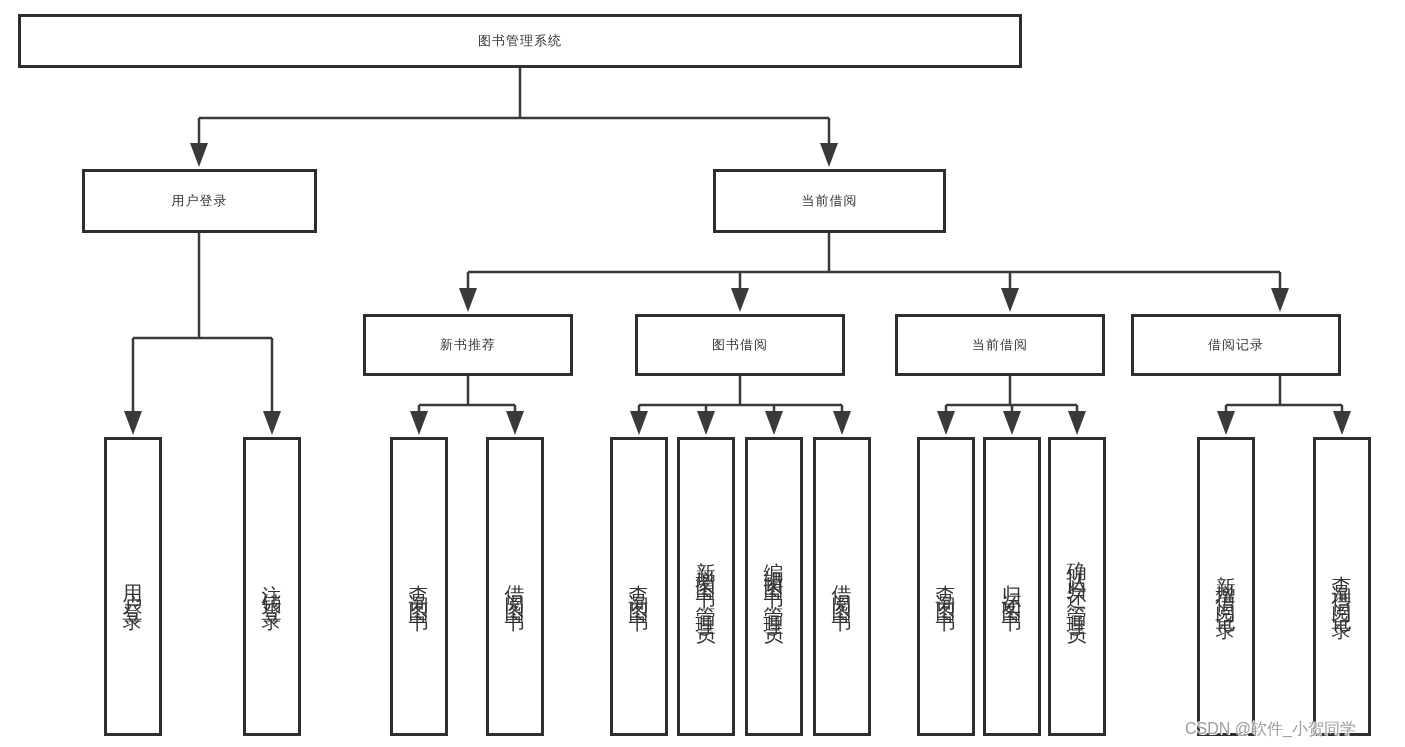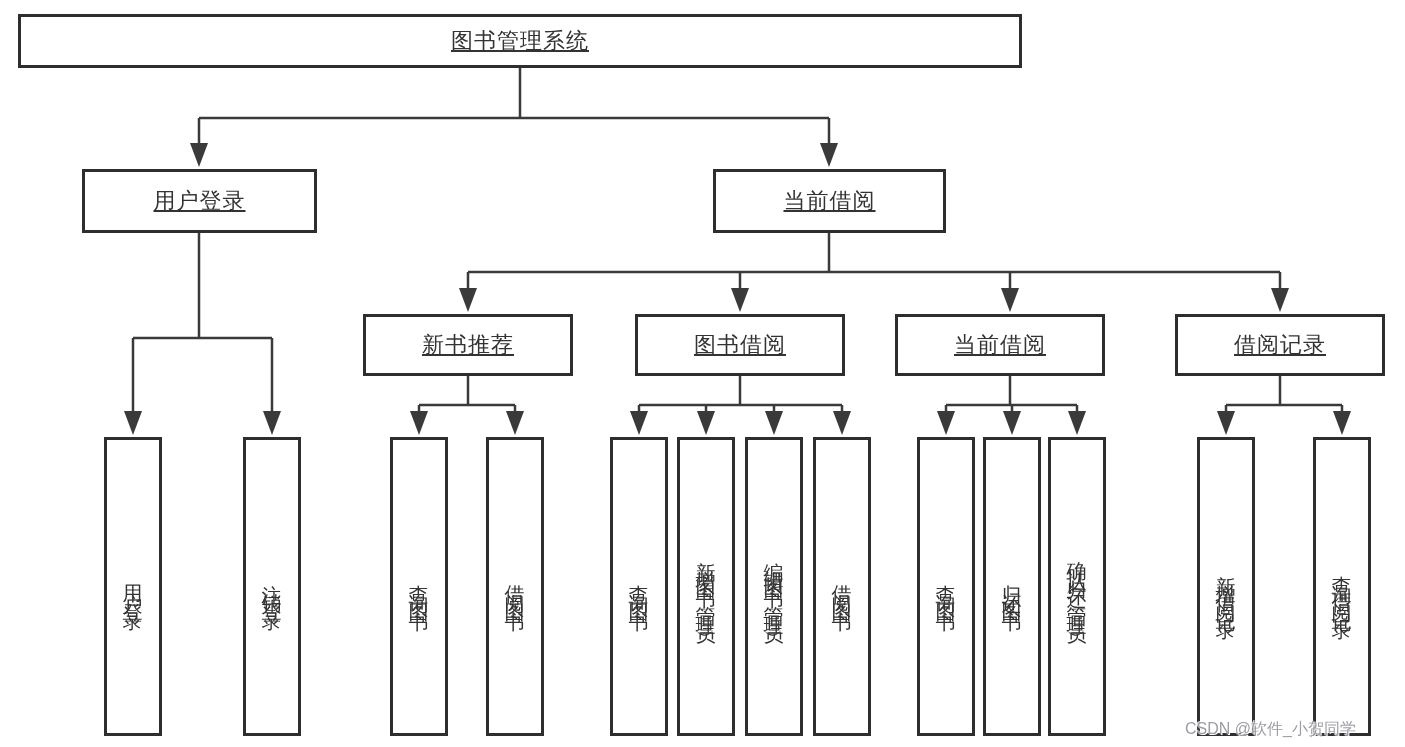--- a/index.html
+++ b/index.html
@@ -12,21 +12,21 @@
   }
   .wires{position:absolute; left:0; top:0; z-index:0; pointer-events:none;}
   .wires path{stroke:var(--line); stroke-width:2.5; fill:none;}
   .wires polygon{fill:var(--line); stroke:none;}
   .box{
     position:absolute; box-sizing:border-box; background:#fff;
     border:3px solid var(--border); color:var(--text);
     display:flex; align-items:center; justify-content:center;
     z-index:1;
   }
-  .hlabel{font-size:22px; letter-spacing:1px; white-space:nowrap;text-decoration:underline;}
+  .hlabel{font-size:13px; letter-spacing:1px; white-space:nowrap;}
   .leaf{top:437px; width:58px; height:299px;}
   .vtext{
     writing-mode:vertical-rl; text-orientation:mixed;
     font-size:20px; line-height:1; letter-spacing:9px; white-space:nowrap;
   }
   .watermark{
     position:absolute; left:1185px; top:719px; z-index:5;
     font-size:16px; color:var(--wm); white-space:nowrap;
     text-shadow:1px 1px 0 #fff, -1px -1px 0 #ffffffcc, 0 0 2px #fff;
   }
@@ -88,21 +88,21 @@
 
   <div class="box" style="left:363px; top:314px; width:210px; height:62px;">
     <span class="hlabel">新书推荐</span>
   </div>
   <div class="box" style="left:635px; top:314px; width:210px; height:62px;">
     <span class="hlabel">图书借阅</span>
   </div>
   <div class="box" style="left:895px; top:314px; width:210px; height:62px;">
     <span class="hlabel">当前借阅</span>
   </div>
-  <div class="box" style="left:1175px; top:314px; width:210px; height:62px;">
+  <div class="box" style="left:1131px; top:314px; width:210px; height:62px;">
     <span class="hlabel">借阅记录</span>
   </div>
 
   <div class="box leaf" style="left:104px;">
     <span class="vtext">用户登录</span>
   </div>
   <div class="box leaf" style="left:243px;">
     <span class="vtext">注销登录</span>
   </div>
 

